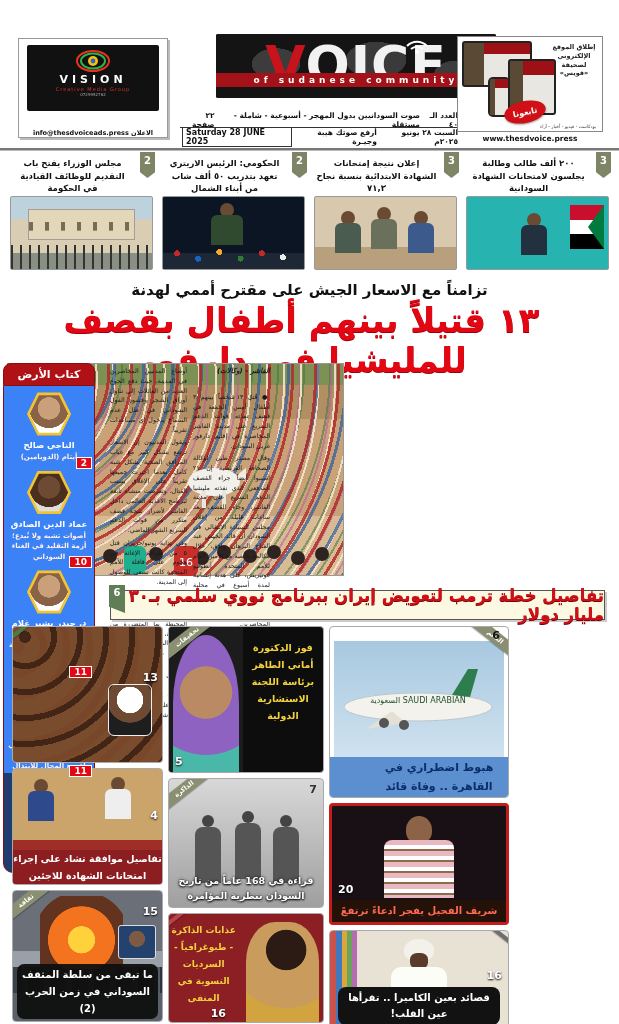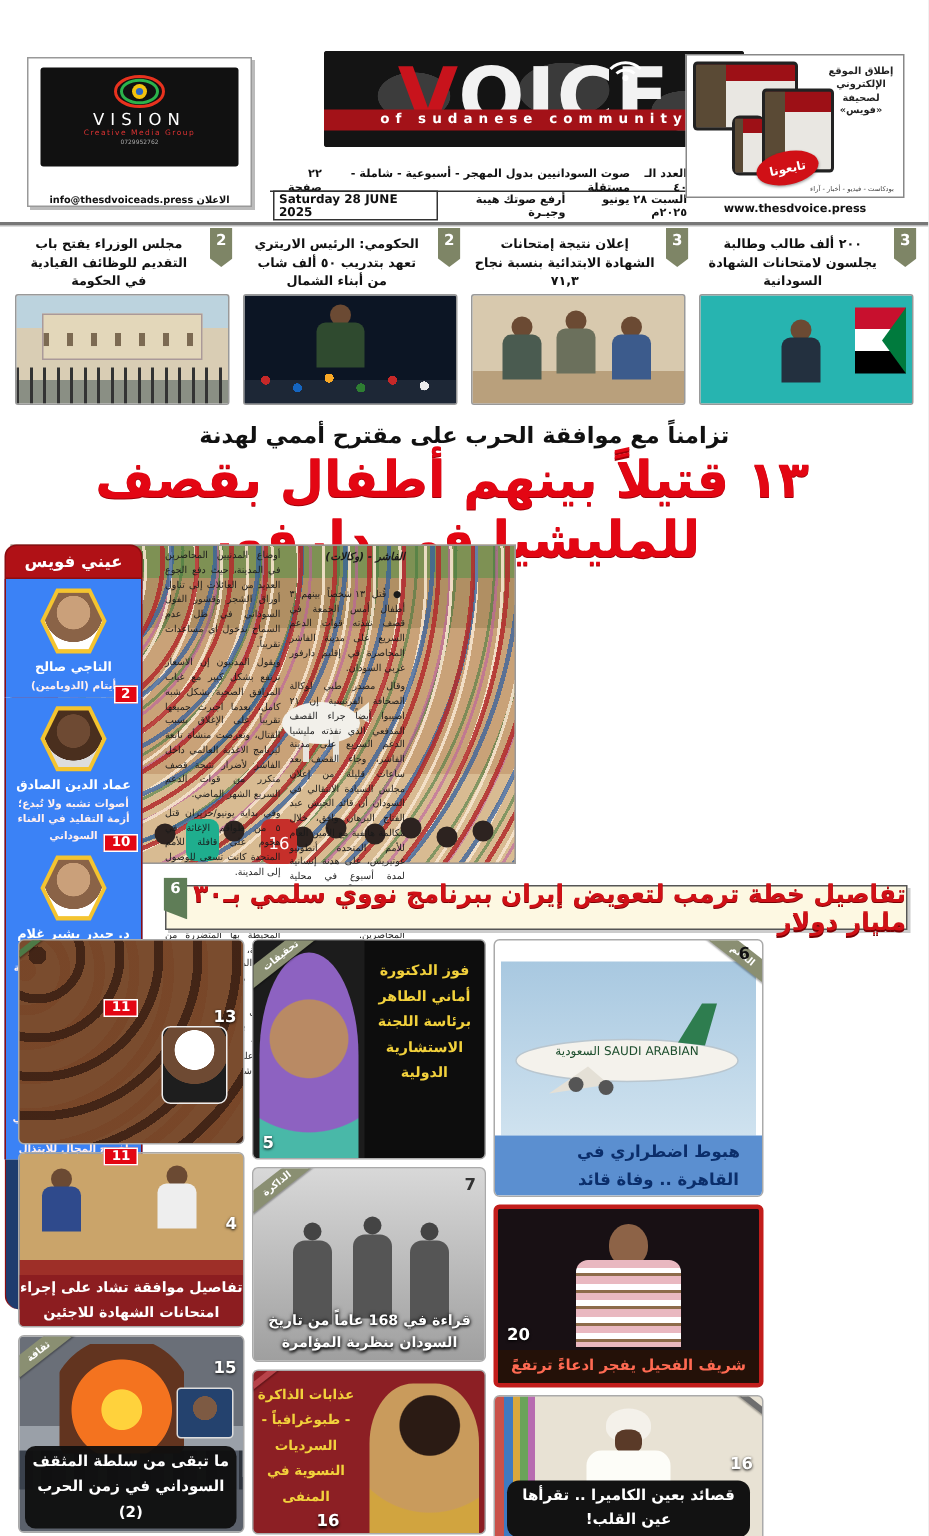--- a/index.html
+++ b/index.html
@@ -12,21 +12,21 @@
   }
   
   .masthead { position:absolute; top:34px; left:12px; right:12px; height:112px; direction:ltr; }
   .vision-box {
     position:absolute; left:6px; top:4px; width:150px; height:100px;
     border:1px solid #999; box-shadow:2px 2px 0 #bbb; background:#fff; padding:6px 8px 2px;
   }
   .vision-inner { background:#111; height:66px; border-radius:2px; position:relative; text-align:center; padding-top:4px; }
   .vision-eye { width:34px; height:24px; margin:0 auto; position:relative; }
   .vision-eye svg { display:block; }
-  .vision-name { color:#fff; font-size:11px; letter-spacing:4px; font-weight:normal; }
+  .vision-name { color:#fff; font-size:11px; letter-spacing:4px; font-weight:bold; }
   .vision-group { color:#d33; font-size:5px; letter-spacing:1px; }
   .vision-phone { color:#aaa; font-size:4px; }
   .vision-mail { font-size:6.5px; font-weight:bold; color:#111; text-align:center; margin-top:18px; }
   .voice-box {
     position:absolute; left:168px; top:0px; width:280px; height:64px; background:#111;
     border-radius:2px; overflow:hidden;margin-left:36px;
   }
   .voice-map { position:absolute; inset:0;
     background:
       radial-gradient(ellipse 40px 26px at 60px 30px, #3c3c3c 60%, transparent 61%),
@@ -318,21 +318,21 @@
         <div class="strip-badge">2</div>
         <div class="strip-title">مجلس الوزراء يفتح باب التقديم للوظائف القيادية في الحكومة</div>
       </div>
       <div class="strip-photo ph-building">
         <div class="bld"></div>
         <div class="gate"></div>
       </div>
     </div>
   </div>
 
-  <div class="kicker">تزامناً مع موافقة الحرب على مقترح أممي لهدنة</div>
+  <div class="kicker">تزامناً مع الاسعار الجيش على مقترح أممي لهدنة</div>
   <div class="headline">١٣ قتيلاً بينهم أطفال بقصف للمليشيا في دارفور</div>
 
   <div class="main-photo">
     <svg viewBox="0 0 337 213" width="337" height="213">
       <ellipse cx="208" cy="118" rx="26" ry="14" fill="#f2f0ea"></ellipse>
       <rect x="196" y="126" width="4" height="18" fill="#e8e5dd"></rect>
       <rect x="216" y="126" width="4" height="18" fill="#e8e5dd"></rect>
       <path d="M230 112 l10 -8 v14 z" fill="#efece4"></path>
       <g fill="#2d2320">
         <circle cx="40" cy="188" r="7"></circle>
@@ -367,21 +367,21 @@
       <p>أوضاع المدنيين المحاصرين في المدينة، حيث دفع الجوع العديد من العائلات إلى تناول أوراق الشجر وقشور الفول السوداني في ظل عدم السماح بدخول اي مساعدات تقريباً.</p>
       <p>ويقول المدنيون إن الاسعار ترتفع بشكل كبير مع غياب المرافق الصحية بشكل شبه كامل، بعدما اجبرت جميعها تقريباً على الإغلاق بسبب القتال، وتعرضت منشأة تابعة لبرنامج الاغذية العالمي داخل الفاشر لأضرار نتيجة قصف متكرر من قوات الدعم السريع الشهر الماضي.</p>
       <p>وفي بداية يونيو/حزيران قتل ٥ من طواقم الإغاثة في هجوم على قافلة للأمم المتحدة كانت تسعى للوصول إلى المدينة.</p>
       <p>وقد شنت قوات الدعم السريع هجمات متكررة على المدينة ومخيمات النازحين المحيطة بها المتضررة من المجاعة، ما اسفر عن مقتل مئات المدنيين ودفع مئات الآلاف من النازحين إلى الفرار.</p>
       <p>ووصفت منظمة يونيسيف الوضع بأنه «جحيم على الأرض» بالنسبة لـ٨٢٥ ألف طفل على الأقل محاصرين في الفاشر ومحيطها.</p>
     </div>
   </div>
 
   <div class="sidebar">
     <div class="side-wrap">
-      <div class="side-head">عيني فويس</div>
+      <div class="side-head">كتاب الأرض</div>
 
       <div class="side-item">
         <div class="hex">
             <div class="face"></div>
           </div>
         <div class="side-name">الناجي صالح</div>
         <div class="side-title">أيتام (الدوبامين)</div>
         <div class="side-page">2</div>
       </div>
 

